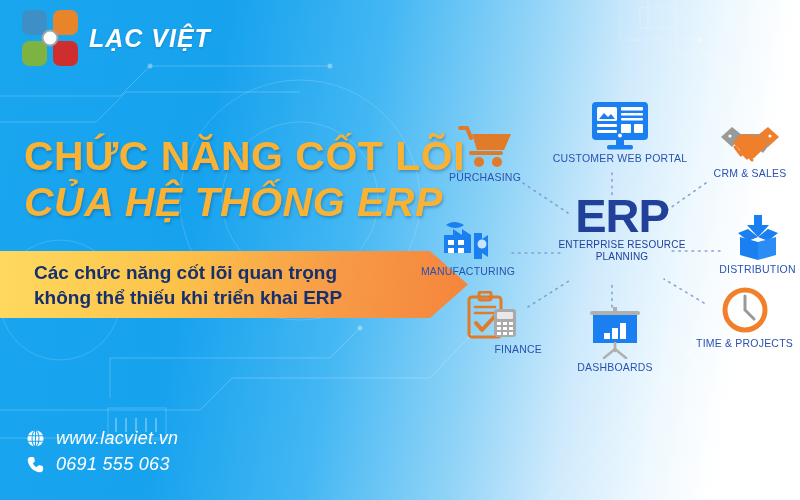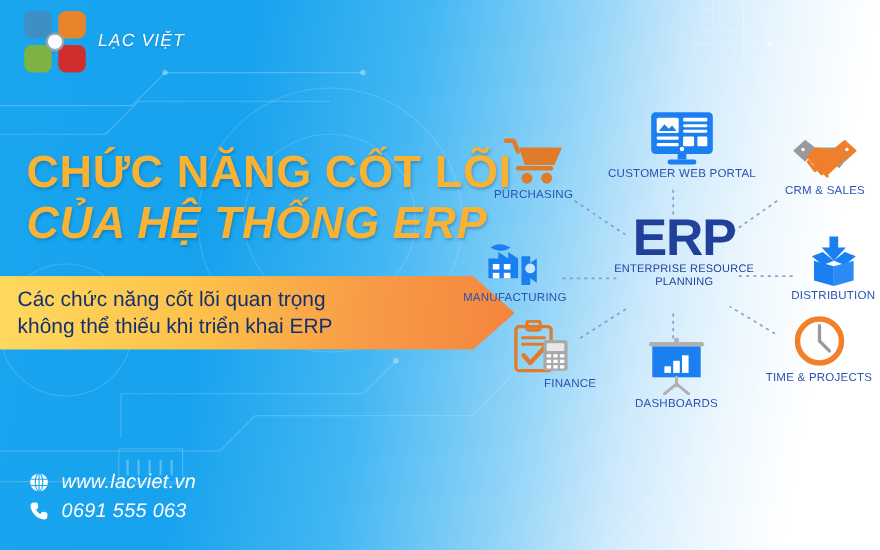--- a/index.html
+++ b/index.html
@@ -33,21 +33,21 @@
   .petal.tl { left:0;  top:0;  background:#3d8fc6; border-radius:7px 7px 3px 7px;}
   .petal.tr { right:0; top:0;  background:#e8852b; border-radius:7px 7px 7px 3px;}
   .petal.bl { left:0;  bottom:0;background:#7cb342; border-radius:7px 3px 7px 7px;}
   .petal.br { right:0; bottom:0;background:#cf2e2e; border-radius:3px 7px 7px 7px;}
   #logo-center {
     position:absolute; left:50%; top:50%; transform:translate(-50%,-50%);
     width:17px; height:17px; border-radius:50%;
     background:#fdfdfd; border:2px solid #9aa5ab;
   }
   #logo-text {
-    color:#ffffff; font-size:16px; font-weight:normal;
+    color:#ffffff; font-size:25px; font-weight:bold;
     font-style:italic; letter-spacing:1px;
     text-shadow:0 1px 2px rgba(0,60,110,.25);
   }
 
   
   #headline {
     position:absolute; left:24px; top:133px;
     color:#f9b233;
     font-size:41px; line-height:46px; font-weight:bold;
     letter-spacing:.5px;
@@ -58,22 +58,22 @@
 
   
   #subtitle-banner {
     position:absolute; left:0; top:251px;
     width:468px; height:67px;
     background:linear-gradient(95deg,#ffd95e 0%, #fdc24a 38%, #f79a46 72%, #f5853c 100%);
     clip-path:polygon(0 0, 430px 0, 468px 50%, 430px 100%, 0 100%);
     display:flex; align-items:center;
   }
   #subtitle-text {
-    padding-left:16px;
-    color:#14306e; font-weight:normal;
+    padding-left:34px;
+    color:#14306e; font-weight:bold;
     font-size:19px; line-height:25px;
     white-space:nowrap;
   }
   #subtitle-text .l2 { display:block; }
 
   
   #footer { position:absolute; left:26px; top:428px; }
   .contact-row {
     display:flex; align-items:center; gap:11px;
     color:#ffffff; margin-bottom:5px;

